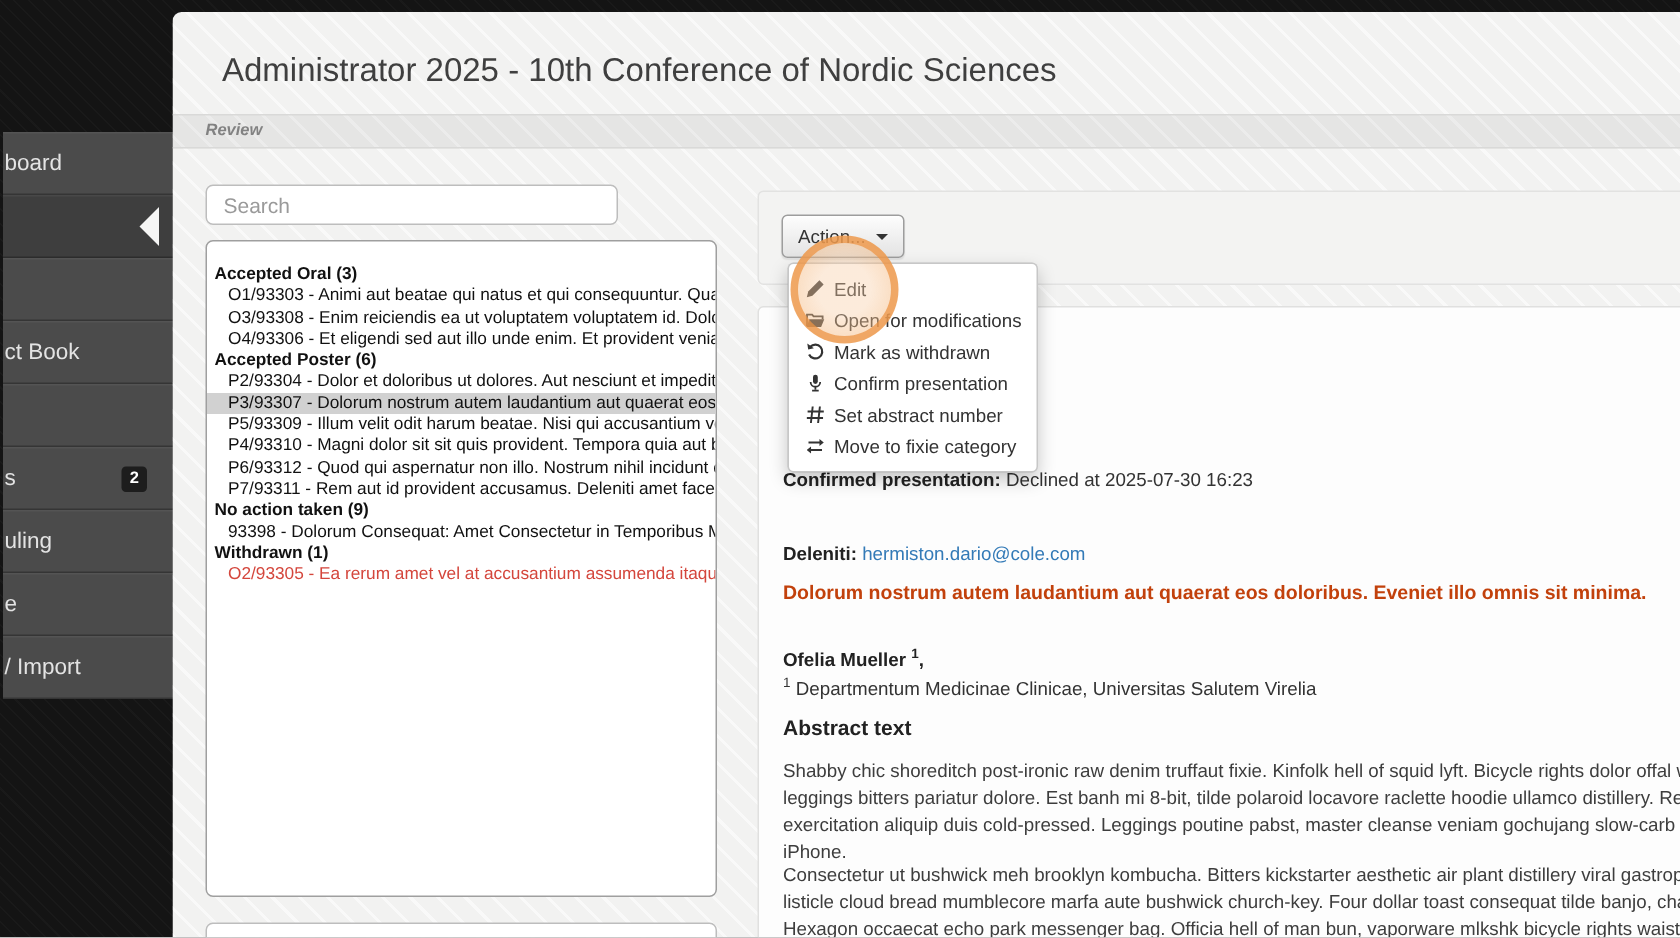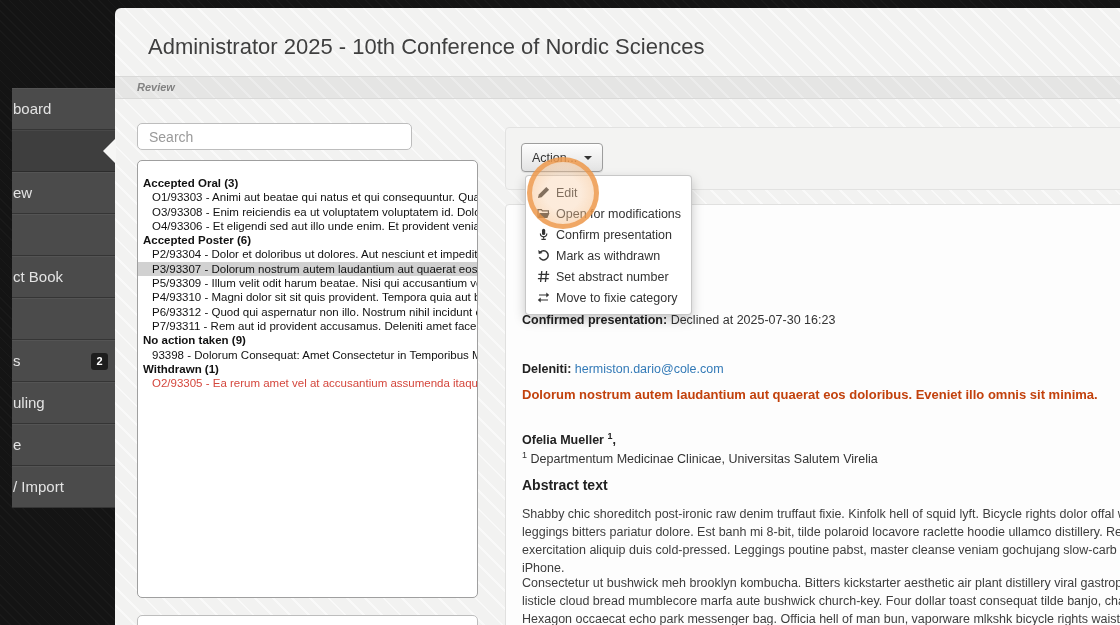--- a/index.html
+++ b/index.html
@@ -4,21 +4,21 @@
 <style>
   * { margin:0; padding:0; box-sizing:border-box; }
   html,body { width:1120px; height:625px; }
   body { font-family:"Liberation Sans", sans-serif; }
   .stage { position:relative; width:1120px; height:625px; overflow:hidden;
     background-color:#141414;
     background-image:repeating-linear-gradient(45deg, rgba(255,255,255,0.025) 0 1px, transparent 1px 7px);
   }
 
   
-  .sidebar { position:absolute; left:12px; top:0; width:115px; height:625px;padding-left:44px; }
+  .sidebar { position:absolute; left:2px; top:0; width:115px; height:625px;padding-left:44px; }
   .side-menu { position:absolute; left:0; top:88px; width:115px; }
   .srow { position:relative; height:42px; background:#4b4b4b;
     border-bottom:1px solid rgba(0,0,0,0.28); border-top:1px solid rgba(255,255,255,0.05);
     color:#e3e3e3; font-size:15px; line-height:40px; cursor:pointer; }
   .srow.active { background:#3e3e3e; }
   .slabel { position:absolute; left:1px; top:0; white-space:nowrap; }
   .sbadge { position:absolute; right:19px; top:12px; min-width:17px; height:17px;
     background:#1d1d1d; color:#fff; font-size:11px; font-weight:bold; line-height:17px;
     text-align:center; border-radius:3px; padding:0 4px; }
   .notch { position:absolute; left:91px; top:138px; width:0; height:0;
@@ -101,23 +101,20 @@
 
   <div class="sidebar">
     <div class="side-menu">
       <div class="srow">
           <span class="slabel">board</span>
         </div>
       <div class="srow active">
           <span class="slabel"></span>
         </div>
       <div class="srow">
-          <span class="slabel">ew</span>
-        </div>
-      <div class="srow">
           <span class="slabel"></span>
         </div>
       <div class="srow">
           <span class="slabel">ct Book</span>
         </div>
       <div class="srow">
           <span class="slabel"></span>
         </div>
       <div class="srow">
         <span class="slabel">s</span>
@@ -211,36 +208,36 @@
       </div>
       <div class="mitem">
         <svg width="13" height="13" viewBox="0 0 13 13">
             <path fill="none" stroke="#333" stroke-width="1.2" d="M1 10.5V2.7h3.4l1 1.2h6v2"></path>
             <path fill="#333" d="M2.5 5.9h10L10.4 11H.9z"></path>
           </svg>
         <span>Open for modifications</span>
       </div>
       <div class="mitem">
         <svg width="13" height="13" viewBox="0 0 13 13">
+            <path fill="none" stroke="#333" stroke-width="1.5" d="M3.2 3.2a4.6 4.6 0 1 1-.8 5.1"></path>
+            <path fill="#333" d="M1.2 1.0l.6 4.0 3.8-.9z"></path>
+          </svg>
+        <span>Mark as withdrawn</span>
+      </div>
+      <div class="mitem">
+        <svg width="13" height="13" viewBox="0 0 13 13">
             <rect x="5" y="0.8" width="3.2" height="6.2" rx="1.6" fill="#333"></rect>
             <path fill="none" stroke="#333" stroke-width="1.2" d="M3.4 5.6a3.2 3.2 0 0 0 6.4 0"></path>
             <line x1="6.6" y1="8.8" x2="6.6" y2="10.8" stroke="#333" stroke-width="1.2"></line>
             <line x1="4.4" y1="11.4" x2="8.8" y2="11.4" stroke="#333" stroke-width="1.2"></line>
           </svg>
         <span>Confirm presentation</span>
       </div>
       <div class="mitem">
         <svg width="13" height="13" viewBox="0 0 13 13">
-            <path fill="none" stroke="#333" stroke-width="1.5" d="M3.2 3.2a4.6 4.6 0 1 1-.8 5.1"></path>
-            <path fill="#333" d="M1.2 1.0l.6 4.0 3.8-.9z"></path>
-          </svg>
-        <span>Mark as withdrawn</span>
-      </div>
-      <div class="mitem">
-        <svg width="13" height="13" viewBox="0 0 13 13">
             <path fill="none" stroke="#333" stroke-width="1.3" d="M4.8 1 3.6 12M9.6 1 8.4 12M1.4 4.3h10.8M.9 8.6h10.8"></path>
           </svg>
         <span>Set abstract number</span>
       </div>
       <div class="mitem">
         <svg width="13" height="13" viewBox="0 0 13 13">
             <path fill="#333" d="M2 3.4h7.3V1.6L12.2 4 9.3 6.4V4.6H2z"></path>
             <path fill="#333" d="M11 8.4H3.7V6.6L.8 9l2.9 2.4V9.6H11z"></path>
           </svg>
         <span>Move to fixie category</span>

